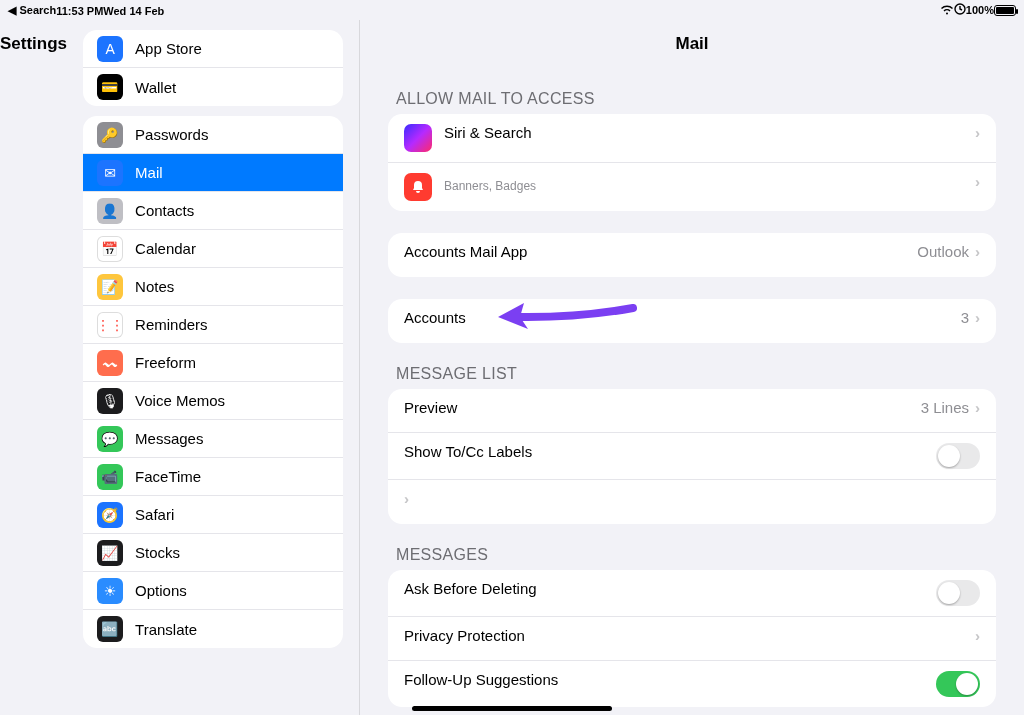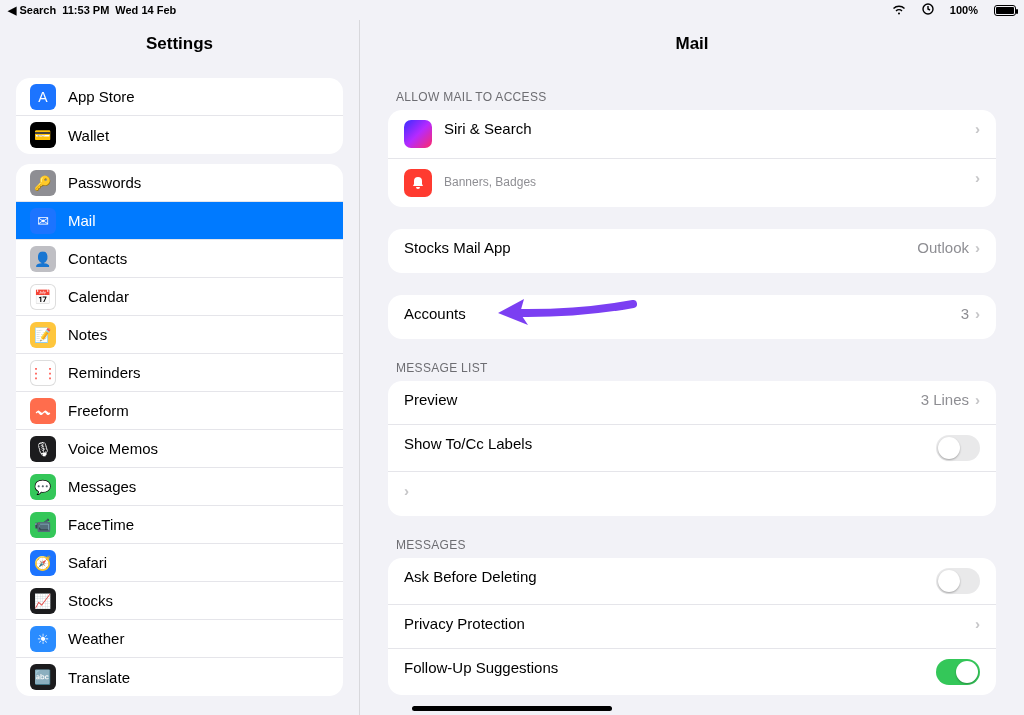--- a/index.html
+++ b/index.html
@@ -13,42 +13,42 @@
     --green:#34c759;
     --gray:#c6c6c8;
     --chevron:#c6c6c8;
     --accent-red:#ff3b30;
     --status:#000000;
   }
   *{box-sizing:border-box;font-family:-apple-system,BlinkMacSystemFont,"Helvetica Neue",Arial,sans-serif;}
   body{margin:0;width:1024px;height:715px;background:var(--bg);overflow:hidden;position:relative;}
   
   .status-bar{height:20px;display:flex;align-items:center;justify-content:space-between;padding:0 8px;font-size:11px;font-weight:600;color:#000;}
-  .status-left{display:flex;align-items:flex-start;gap:6px;}
+  .status-left{display:flex;align-items:flex-end;}
   .status-left .back{font-size:11px;}
-  .status-right{display:flex;align-items:center;gap:16px;}
+  .status-right{display:flex;align-items:center;gap:0;}
   .battery{width:22px;height:11px;border:1px solid #000;border-radius:3px;position:relative;display:inline-block;}
   .battery::after{content:"";position:absolute;right:-3px;top:3px;width:2px;height:5px;background:#000;border-radius:1px;}
   .battery i{display:block;background:#000;margin:1px;height:7px;width:18px;border-radius:1px;}
   
   .wrap{display:flex;height:calc(100% - 20px);}
-  .sidebar{width:360px;min-width:360px;background:var(--bg);border-right:1px solid #d8d8dc;display:flex;flex-direction:column;}
+  .sidebar{width:360px;min-width:360px;background:var(--bg);border-right:1px solid #d8d8dc;display:flex;}
   .sidebar-header{height:48px;display:flex;align-items:center;justify-content:center;font-size:17px;font-weight:600;}
   .group{margin:10px 16px;border-radius:14px;overflow:hidden;background:var(--panel);}
   .side-item{display:flex;align-items:center;gap:12px;height:38px;padding:0 14px;font-size:15px;color:#000;border-bottom:1px solid var(--sep);cursor:pointer;}
   .side-item:last-child{border-bottom:none;}
   .side-item.selected{background:var(--blue);color:#fff;}
   .side-item.selected .app-ico{filter:none;}
   .app-ico{width:26px;height:26px;border-radius:6px;display:flex;align-items:center;justify-content:center;font-size:14px;color:#fff;flex:0 0 26px;}
   .scroller{overflow-y:auto;flex:1;}
   
   .detail{flex:1;display:flex;flex-direction:column;background:var(--bg);}
   .detail-header{height:48px;display:flex;align-items:center;justify-content:center;font-size:17px;font-weight:600;}
   .detail-scroll{flex:1;overflow-y:auto;padding:0 28px 40px 28px;}
-  .sect-label{font-size:12px;letter-spacing:0.3px;color:var(--header);text-transform:uppercase;margin:22px 0 6px 8px;font-weight:500;}
+  .sect-label{font-size:16px;letter-spacing:0.3px;color:var(--header);text-transform:uppercase;margin:22px 0 6px 8px;font-weight:500;}
   .panel{background:var(--panel);border-radius:14px;overflow:hidden;}
   .row{display:flex;padding:10px 16px;min-height:44px;font-size:15px;color:#000;border-bottom:1px solid var(--sep);cursor:default;}
   .row:last-child{border-bottom:none;}
   .row .ico{width:28px;height:28px;border-radius:7px;margin-right:12px;flex:0 0 28px;display:flex;align-items:center;justify-content:center;}
   .row .label{flex:1;}
   .row .label .sub{font-size:12px;color:var(--subtext);margin-top:6px;}
   .row .value{color:var(--subtext);font-size:15px;margin-right:6px;}
   .chevron{color:var(--chevron);font-size:15px;font-weight:700;}
   .toggle{width:44px;height:26px;border-radius:13px;background:#e9e9ea;position:relative;transition:background .15s;}
   .toggle::after{content:"";position:absolute;top:2px;left:2px;width:22px;height:22px;background:#fff;border-radius:50%;box-shadow:0 1px 2px rgba(0,0,0,.3);transition:left .15s;}
@@ -146,21 +146,21 @@
           <div class="side-item">
             <div class="app-ico" style="background: rgb(28, 116, 255);">🧭</div>
             <span>Safari</span>
           </div>
           <div class="side-item">
             <div class="app-ico" style="background: rgb(28, 28, 30);">📈</div>
             <span>Stocks</span>
           </div>
           <div class="side-item">
             <div class="app-ico" style="background: rgb(42, 140, 255);">☀</div>
-            <span>Weather</span>
+            <span>Options</span>
           </div>
           <div class="side-item">
             <div class="app-ico" style="background: rgb(28, 28, 30);">🔤</div>
             <span>Translate</span>
           </div>
         </div>
     </div>
   </div>
 
   <div class="detail">
@@ -183,21 +183,21 @@
           <div class="label">
             <div class="sub">Banners, Badges</div>
           </div>
           <span class="chevron">›</span>
         </div>
       </div>
 
       <div style="height:22px"></div>
       <div class="panel">
         <div class="row">
-          <div class="label"><span>Stocks Mail App</span></div>
+          <div class="label"><span>Accounts Mail App</span></div>
           <span class="value">Outlook</span>
           <span class="chevron">›</span>
         </div>
       </div>
 
       <div style="height:22px;position:relative">
         <svg class="arrow" style="left:110px;top:16px" width="140" height="40" viewBox="0 0 140 40">
           <path d="M135 15 Q80 25 18 24" stroke="#7b3ff2" stroke-width="8" fill="none" stroke-linecap="round"></path>
           <path d="M0 24 L26 10 L22 24 L30 36 Z" fill="#7b3ff2"></path>
         </svg>

